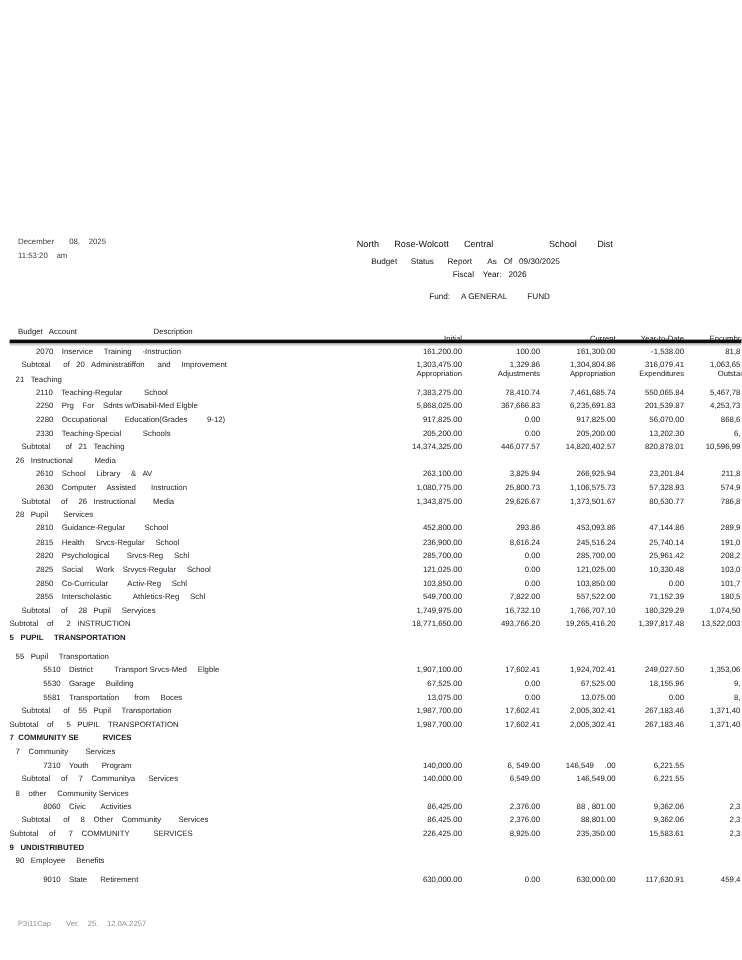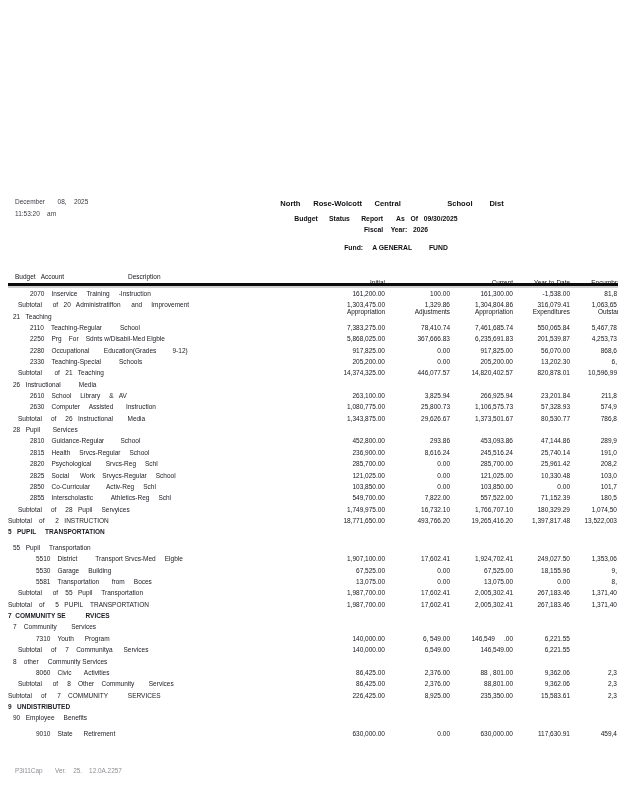--- a/index.html
+++ b/index.html
@@ -9,21 +9,21 @@
     background:#ffffff;
     overflow:hidden;
     font-family:"Liberation Sans", sans-serif;
     color:#1a1a1a;
     -webkit-font-smoothing:antialiased;
   }
   .abs{position:absolute;white-space:pre;}
   .t65{font-size:6.5px;line-height:9px;}
   .hdr-left{left:15px;color:#3a3a44;}
   .center-line{transform:translateX(-50%);text-align:center;}
-  .bold{font-weight:700;color:#101014;}
+  .bold{font-weight:400;color:#101014;margin-left:12px;}
   .title{font-size:7.6px;}
   .sub{font-size:6.8px;}
 
   
   .colhead{position:absolute;top:259px;width:110px;text-align:right;font-size:6.4px;line-height:9.5px;white-space:pre;color:#16161c;}
   .colhead div{height:9.5px;}
   .lefthead{position:absolute;top:273px;font-size:6.5px;white-space:pre;color:#16161c;}
 
   .rule{position:absolute;left:8px;top:283px;width:610px;height:3px;background:#0c0c0c;box-shadow:0 2px 0 rgba(120,120,120,.35);}
 

